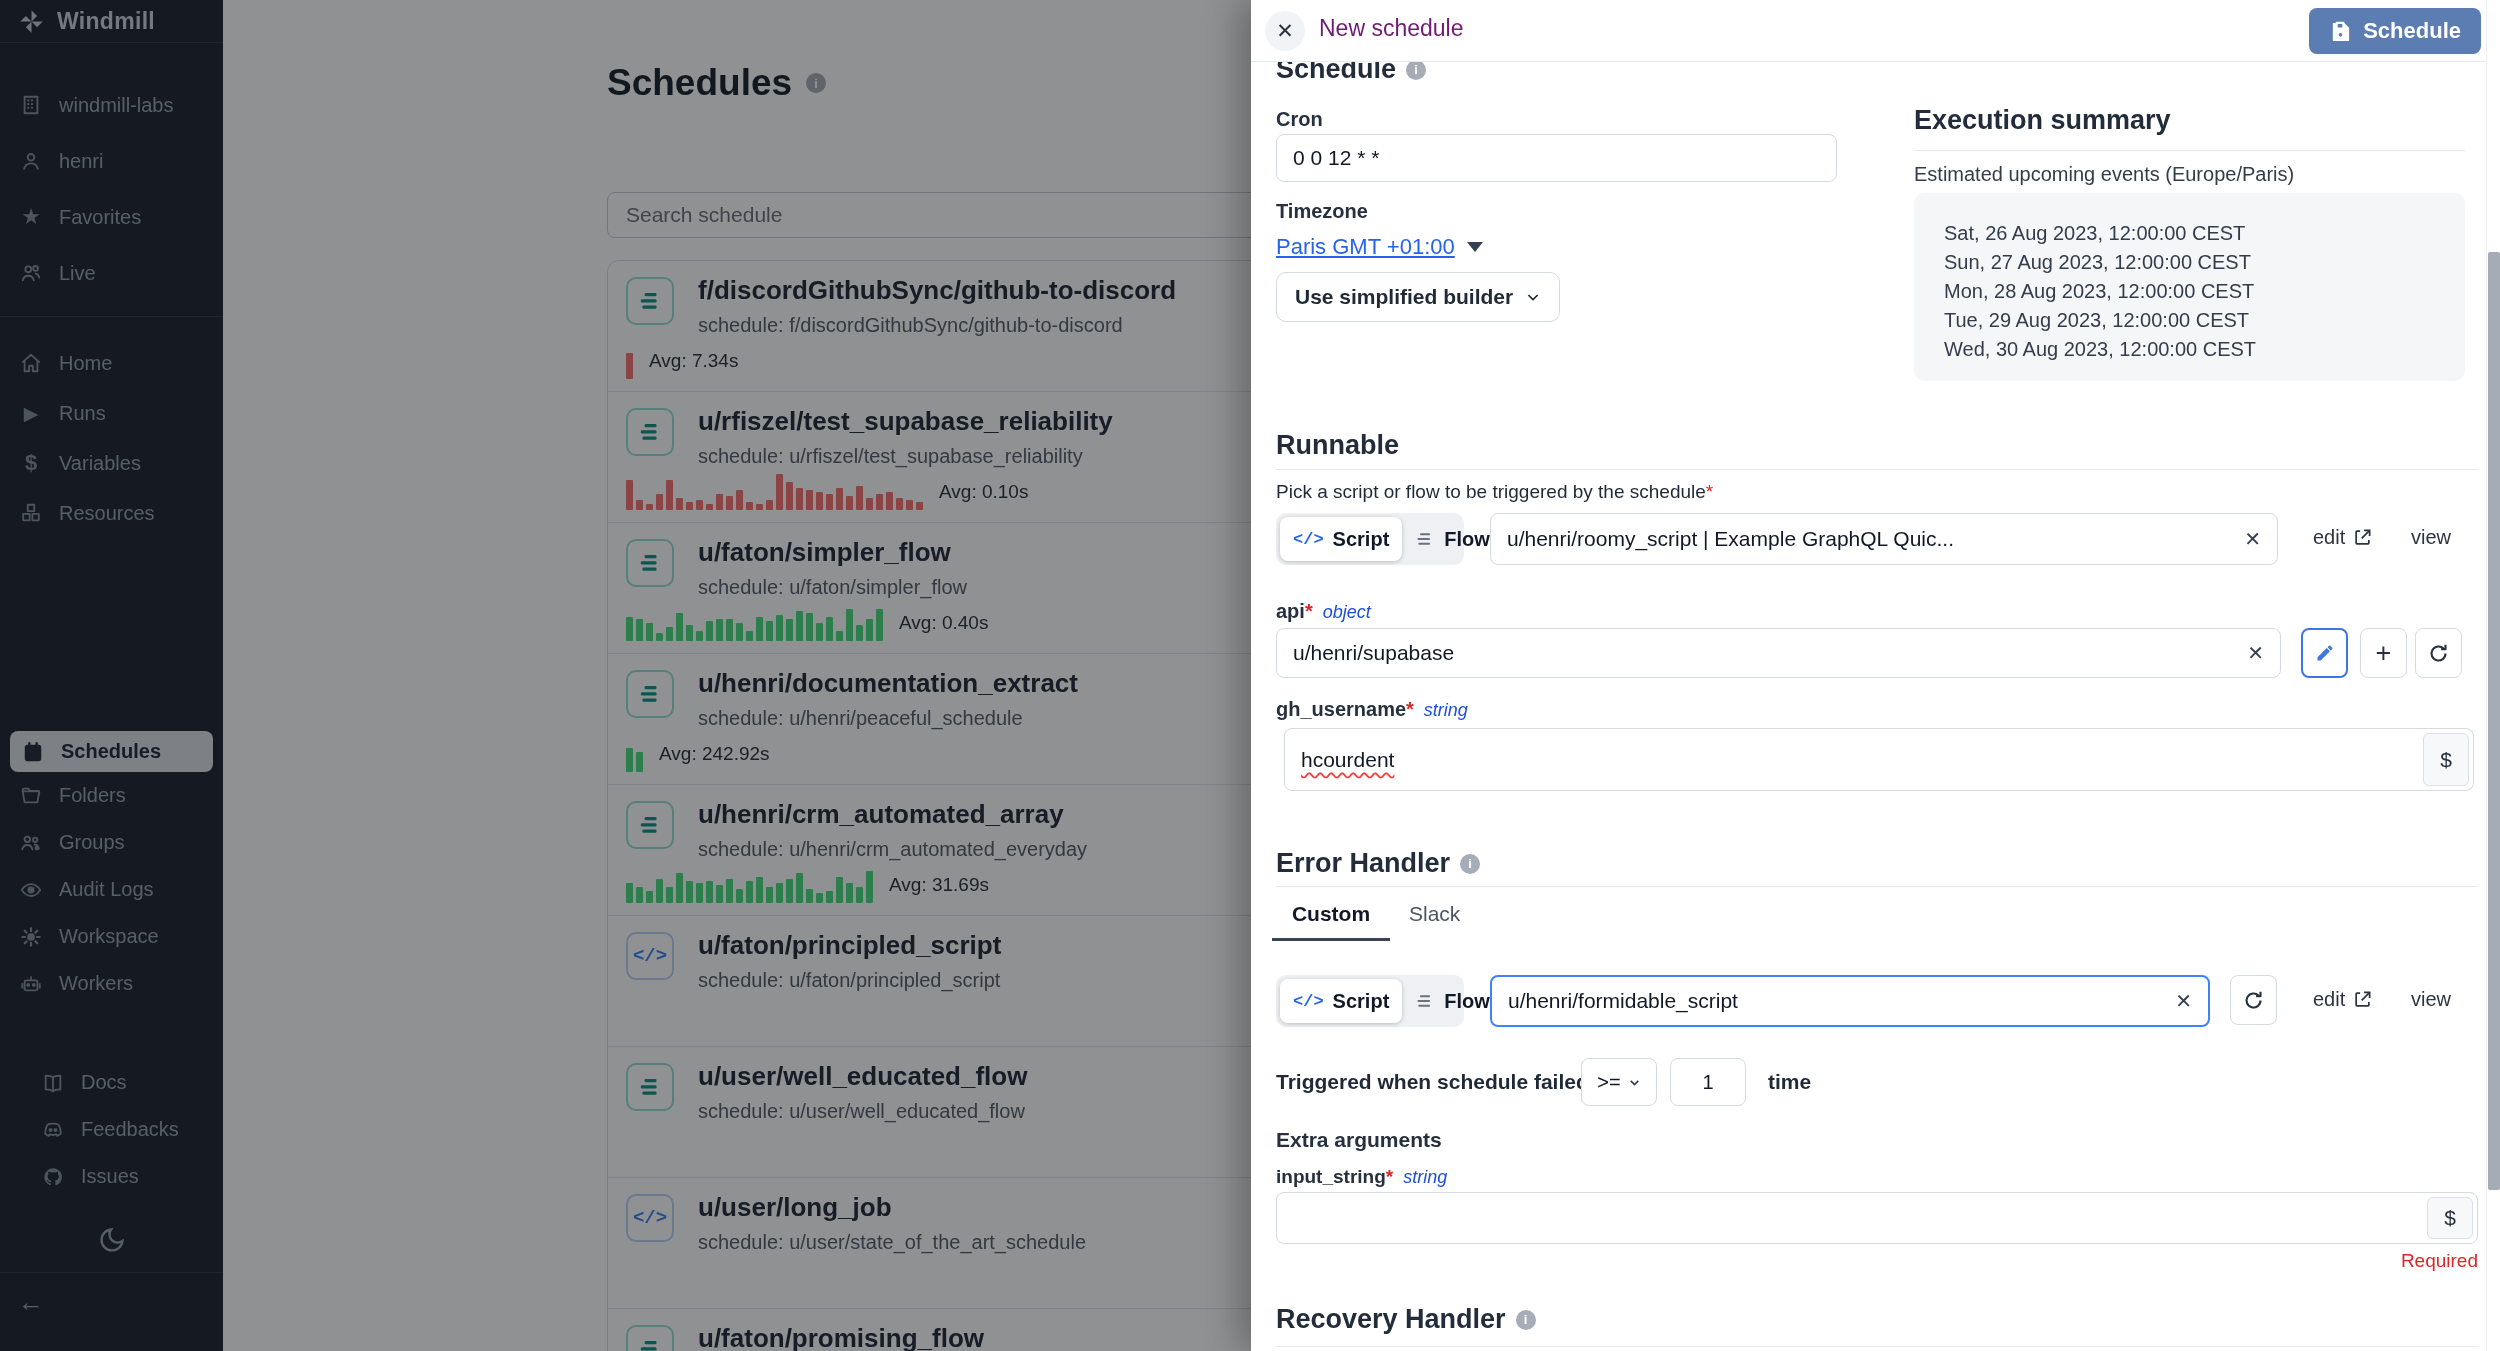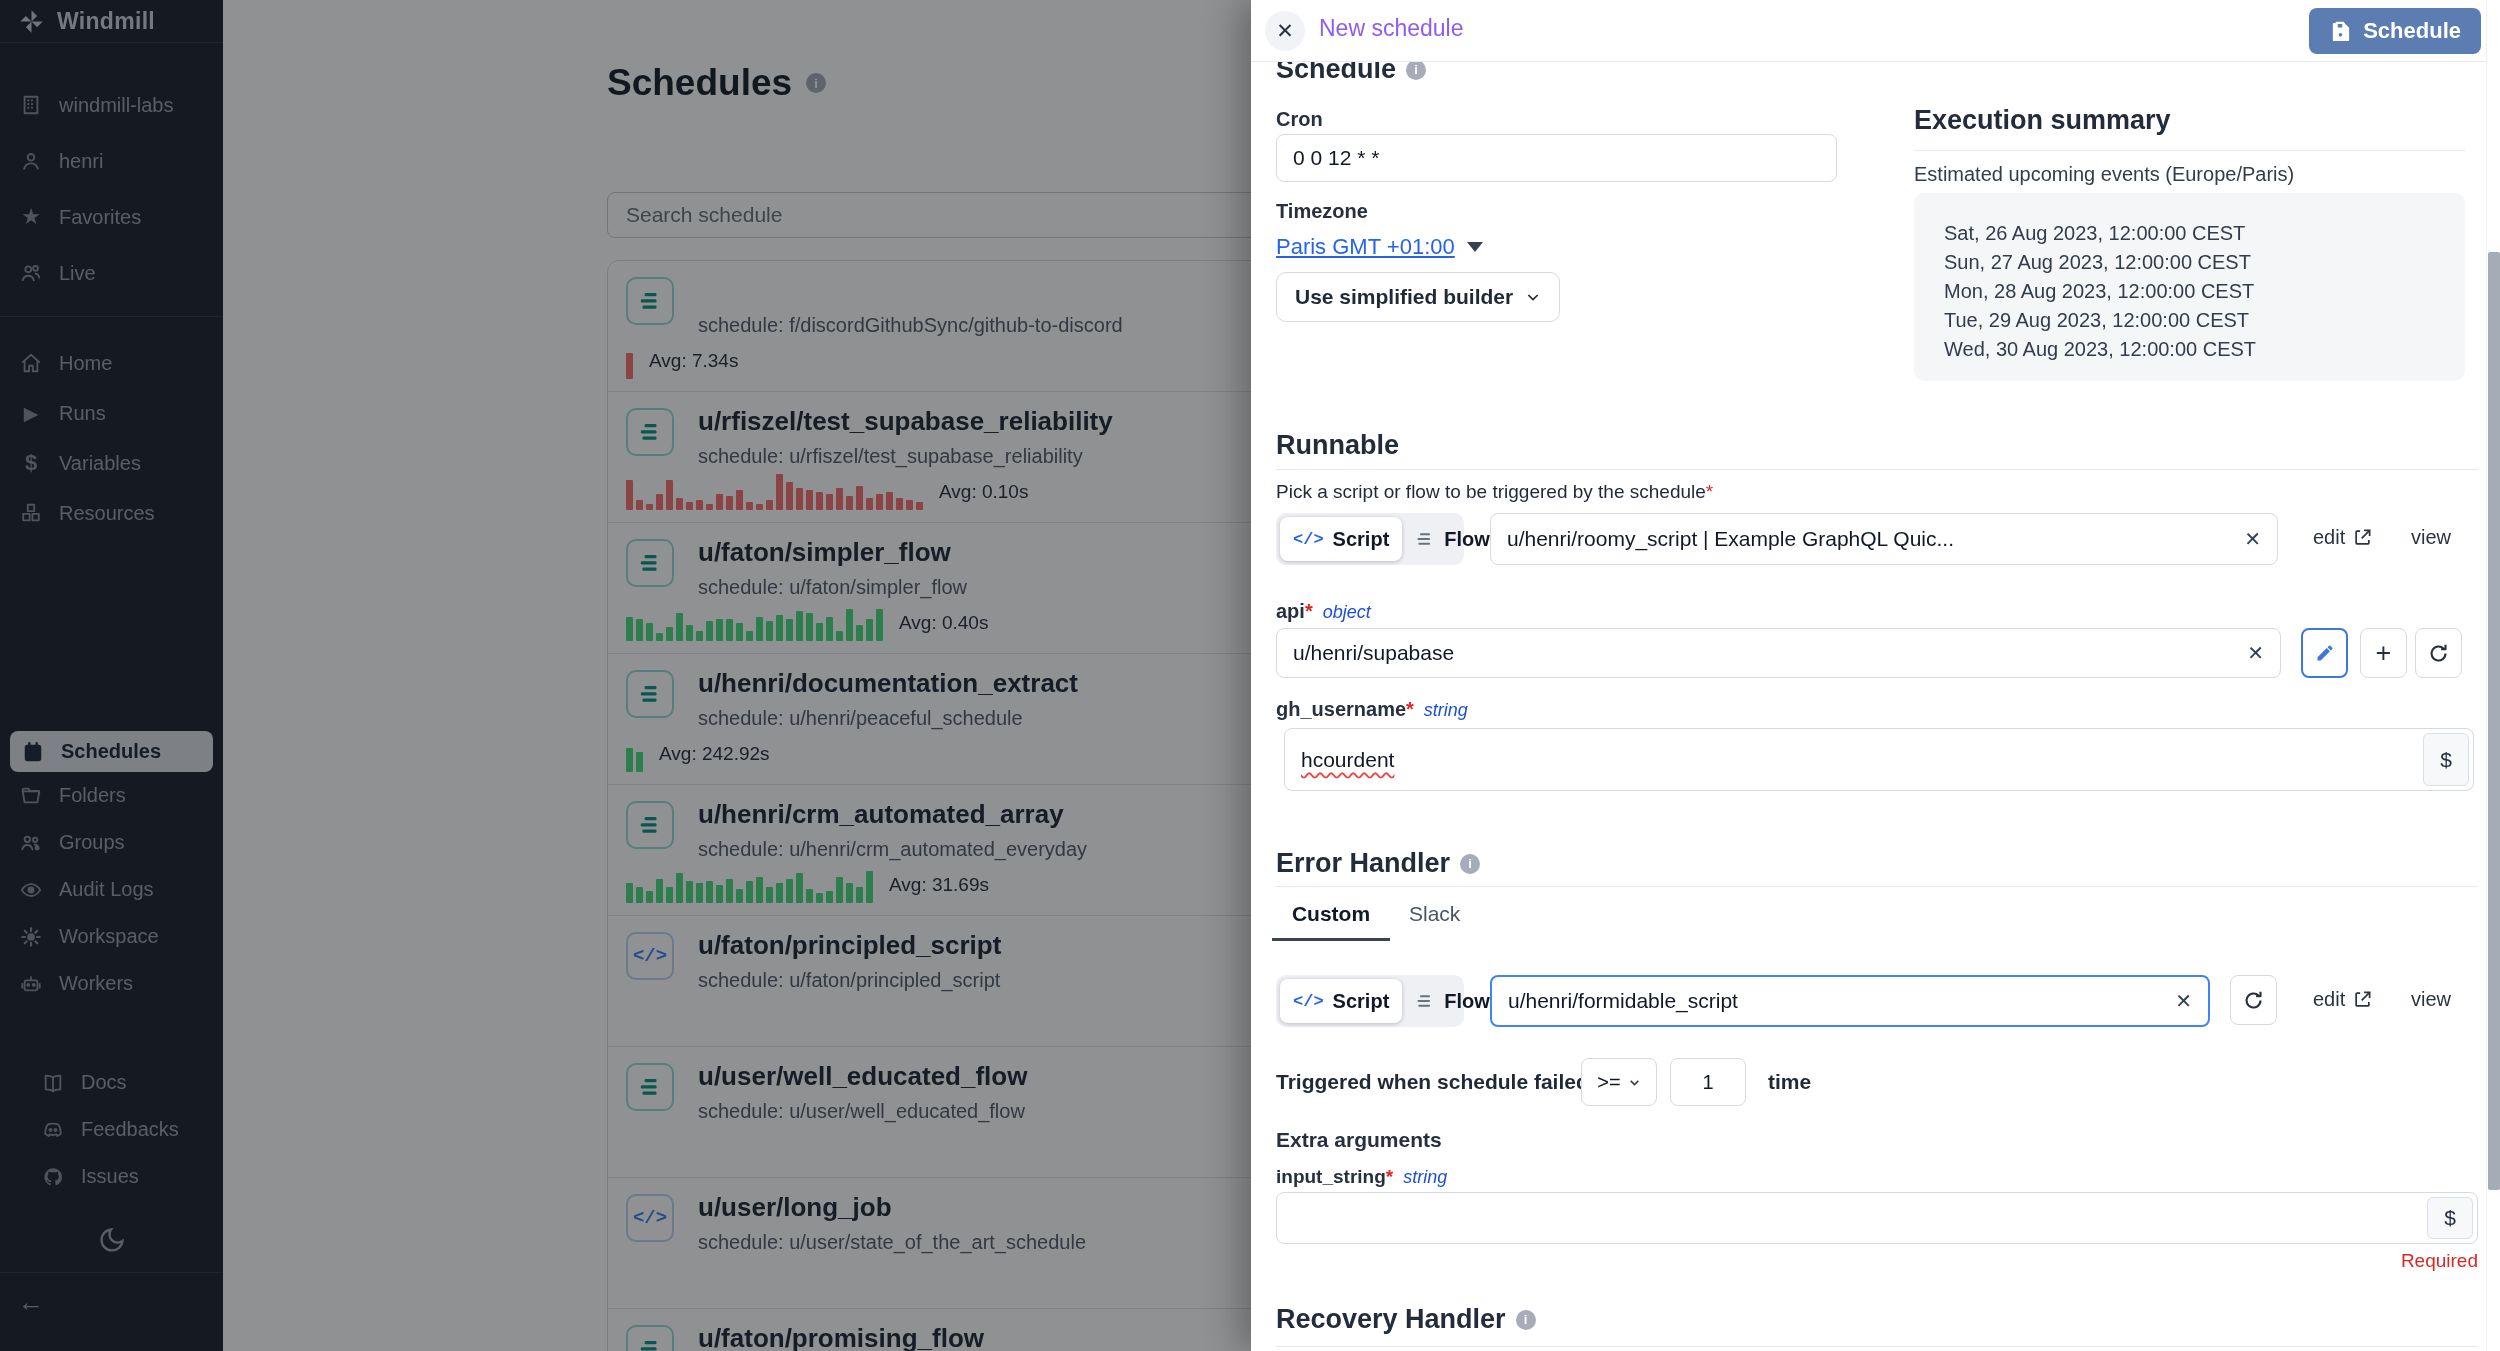--- a/index.html
+++ b/index.html
@@ -59,21 +59,21 @@
   .overlay{position:absolute;inset:0;background:rgba(8,10,14,0.45);z-index:5;}
 
   
   .drawer{position:absolute;top:0;right:0;width:1249px;height:100%;background:#fff;z-index:10;
           box-shadow:-12px 0 34px rgba(0,0,0,.28);}
   .d-header{position:absolute;top:0;left:0;right:0;height:62px;border-bottom:1px solid #e7eaee;
             background:#fff;z-index:3;}
   .close-btn{position:absolute;left:14px;top:11px;width:40px;height:40px;border-radius:50%;
              background:#f1f3f6;display:flex;align-items:center;justify-content:center;
              font-size:21px;color:#2c3442;cursor:pointer;}
-  .d-title{position:absolute;left:68px;top:15px;font-size:23px;font-weight:500;color:#8b5cf6;}
+  .d-title{position:absolute;left:68px;top:15px;font-size:23px;font-weight:500;color:#701a75;}
   .save-btn{position:absolute;right:19px;top:8px;height:46px;padding:0 20px;background:#5b7db2;
             border:none;border-radius:8px;color:#fff;font-size:22px;font-weight:700;display:flex;
             align-items:center;gap:11px;cursor:pointer;font-family:inherit;}
   .d-body{position:absolute;top:62px;left:0;right:14px;bottom:0;overflow:hidden;}
   .abs{position:absolute;}
   h2.section{margin:0;font-size:27px;font-weight:700;color:#222c3b;display:flex;align-items:center;
              gap:10px;}
   .lbl{font-size:20px;font-weight:700;color:#27303e;}
   .red{color:#e02424;}
   .type-i{font-size:18px;color:#1d4ed8;font-style:italic;font-weight:400;margin-left:10px;}
@@ -326,20 +326,21 @@
         <div class="row">
           <div class="ricon flow">
             <svg width="26" height="26" viewBox="0 0 24 24">
               <g fill="#0d9488">
                 <rect x="7" y="4.6" width="11" height="3" rx="1.2"></rect>
                 <rect x="3.5" y="10.4" width="14.5" height="3" rx="1.2"></rect>
                 <rect x="5" y="16.2" width="13" height="3" rx="1.2"></rect>
               </g>
             </svg>
           </div>
+          <div class="rname">f/discordGithubSync/github-to-discord</div>
           <div class="rsched">schedule: f/discordGithubSync/github-to-discord</div>
           <div class="ravg">
             <span class="bars">
               <span class="bar" style="height: 26px; background: rgb(248, 113, 113);"></span>
             </span>
             <span class="avgtxt">Avg: 7.34s</span>
           </div>
         </div>
         <div class="row">
           <div class="ricon flow">

